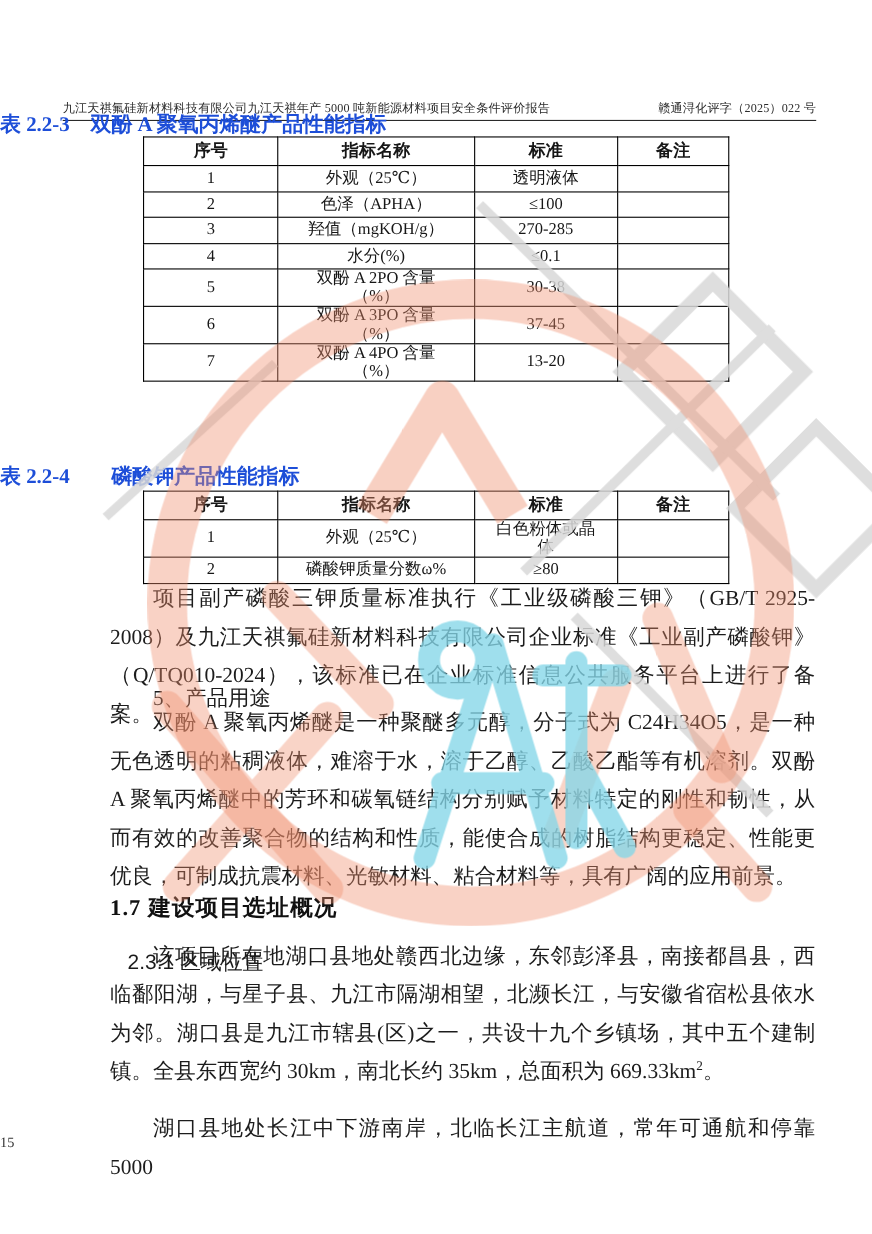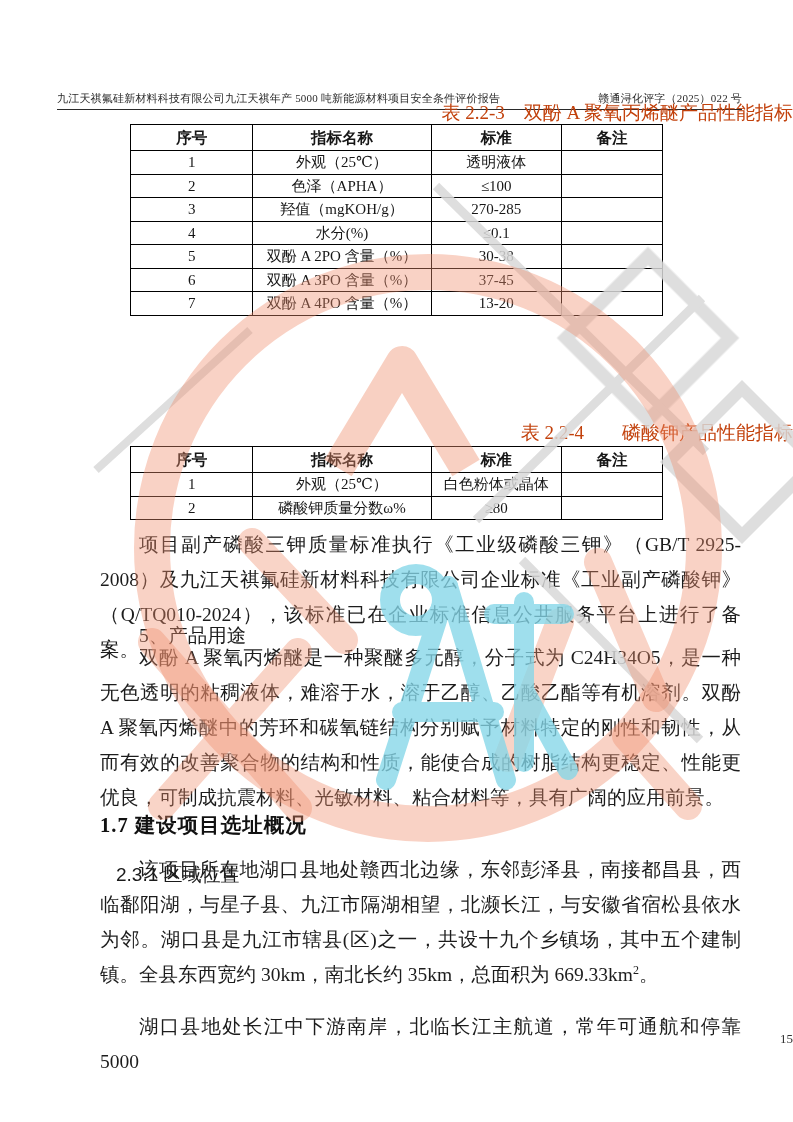--- a/index.html
+++ b/index.html
@@ -4,40 +4,40 @@
 <style>
   html,body{margin:0;padding:0;background:#e8e8e8;}
   .page{position:relative;width:793px;height:1122px;background:#ffffff;overflow:hidden;
         font-family:"Liberation Serif","DejaVu Serif",serif;color:#1f1f1f;}
   
   .hdr{position:absolute;top:59px;left:57px;width:685px;display:flex;justify-content:space-between;
        align-items:flex-end;border-bottom:1.6px solid #2a2a2a;padding-bottom:3px;
        font-size:11px;font-weight:normal;letter-spacing:.2px;color:#2b2b2b;margin-top:32px;}
   .hdr .l{max-width:520px;}
   
-  .ttitle{position:absolute;left:0;width:100%;text-align:right;font-weight:normal;font-size:19px;color:#c2410c;}
+  .ttitle{position:absolute;left:0;width:100%;text-align:left;font-weight:bold;font-size:19px;color:#1d4ed8;}
   #ttl1{top:100px;} #ttl2{top:420px;}
   
   table.spec{position:absolute;left:130px;width:533px;border-collapse:collapse;table-layout:fixed;
              font-size:15px;color:#161616;background:transparent;}
   #tbl1{top:124px;} #tbl2{top:446px;}
-  table.spec th,table.spec td{border:1.3px solid #000;text-align:center;padding:0 2px;
+  table.spec th,table.spec td{border:1.3px solid #000;text-align:center;padding:0 18px;
              height:22.5px;line-height:1.1;overflow:hidden;margin-left:12px;}
   table.spec th{font-size:15.5px;font-weight:bold;height:25px;}
   col.c1{width:23%;} col.c2{width:33.5%;} col.c3{width:24.5%;} col.c4{width:19%;}
   
   .para{position:absolute;left:100px;width:641px;font-size:19.5px;line-height:35px;
         text-align:justify;color:#1c1c1c;margin:0;}
   .ind{text-indent:2em;}
   #p1{top:321px;} #p2{top:527px;} #puses{top:618px;} #p3{top:640px;} #p4{top:852px;} #p5{top:1009px;}
   #h23{position:absolute;top:811px;left:100px;font-size:20.5px;font-weight:bold;color:#111;margin:0;letter-spacing:1px;}
   #h231{position:absolute;top:846px;left:100px;font-size:19px;font-weight:normal;color:#1a1a1a;margin:16px;
         font-family:"Liberation Sans","DejaVu Sans",sans-serif;}
   sup.sq{font-size:12px;line-height:0;}
-  .pageno{position:absolute;top:1031px;left:0;width:100%;text-align:right;font-size:13px;color:#333;}
+  .pageno{position:absolute;top:1031px;left:0;width:100%;text-align:left;font-size:13px;color:#333;}
   
   .wm{position:absolute;inset:0;z-index:6;pointer-events:none;}
 </style>
 </head>
 <body>
 
 <div class="page">
 
   <div class="hdr">
     <span class="l">九江天祺氟硅新材料科技有限公司九江天祺年产 5000 吨新能源材料项目安全条件评价报告</span>

